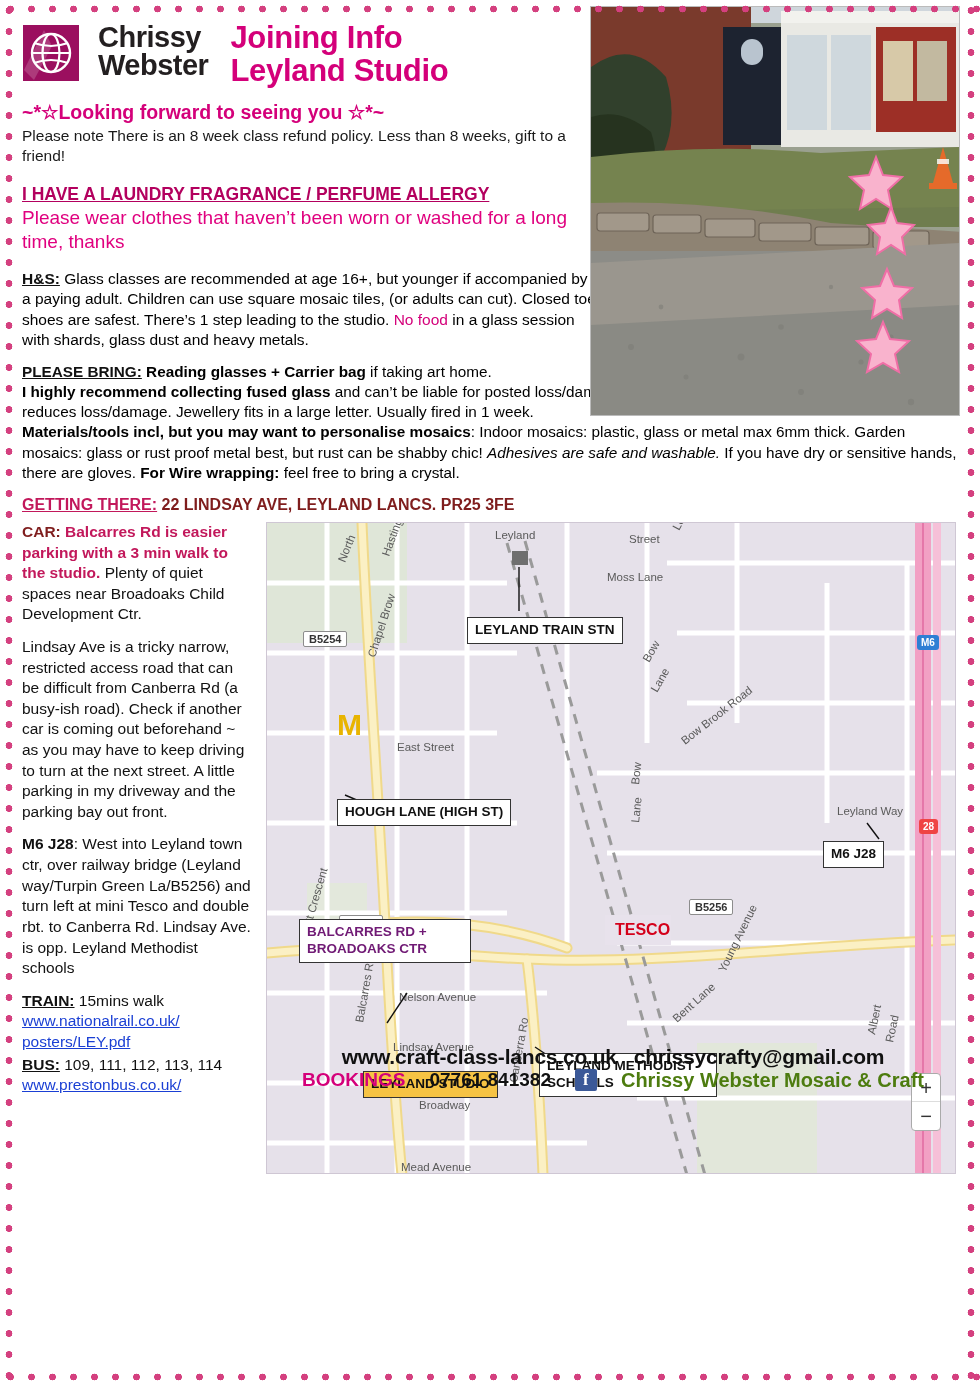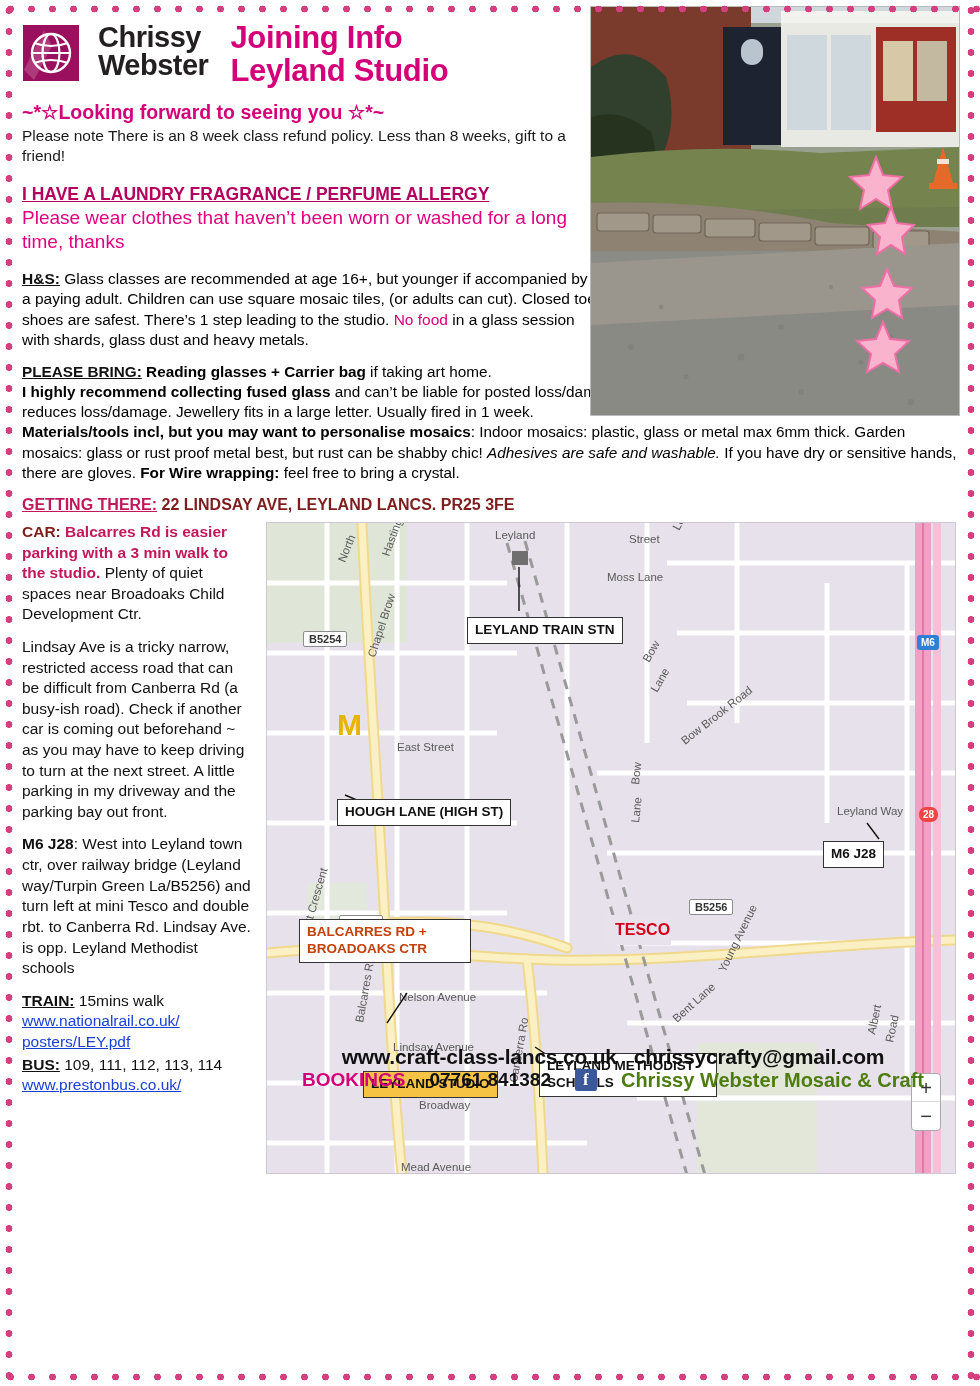--- a/index.html
+++ b/index.html
@@ -105,21 +105,21 @@
   .map {
     position:absolute; left:244px; top:0; width:690px; height:652px;
     background:#e8e3ec; overflow:hidden; border:1px solid #cfc7d4;
   }
   .map svg { display:block; }
   .map-label {
     position:absolute; background:#fff; border:1px solid #333;
     font-size:13.5px; font-weight:bold; color:#111; padding:4px 7px;
     line-height:1.25; white-space:nowrap;
   }
-  .map-label.pink { color:#c2410c; white-space:normal; }
+  .map-label.pink { color:#701a75; white-space:normal; }
   .map-label.studio { background:#f6c344; border-color:#333; color:#111; }
   .map-pill {
     position:absolute; background:#fff; border:1px solid #8c8c8c;
     font-size:11px; color:#333; padding:1px 5px; border-radius:2px;
     font-weight:bold;
   }
   .m6-badge {
     position:absolute; background:#2f7fd4; color:#fff; font-size:10px;
     font-weight:bold; border-radius:3px; padding:2px 4px;
   }
@@ -388,21 +388,21 @@
             <path d="M120 500 L140 470"></path>
             <path d="M292 540 L268 524"></path>
           </g>
         </svg>
 
         <div class="map-pill" style="left:36px; top:108px;">B5254</div>
         <div class="map-pill" style="left:72px; top:392px;">B5254</div>
         <div class="map-pill" style="left:422px; top:376px;">B5256</div>
         <div class="m6-badge" style="left:650px; top:112px;">M6</div>
         <div class="m6-badge" style="left:650px; top:588px;">M6</div>
-        <div class="m6-badge" style="left:652px; top:284px; background:#ef4444;border-radius:7px;">28</div>
+        <div class="m6-badge" style="left:652px; top:296px; background:#ef4444;">28</div>
 
         <div class="map-label" style="left:200px; top:94px;">LEYLAND TRAIN STN</div>
         <div class="map-label" style="left:70px; top:276px;">HOUGH LANE (HIGH ST)</div>
         <div class="map-label" style="left:556px; top:318px;">M6 J28</div>
         <div class="map-label pink" style="left:32px; top:396px; width:172px;">BALCARRES RD + BROADOAKS CTR</div>
         <div class="map-label studio" style="left:96px; top:548px;">LEYLAND STUDIO</div>
         <div class="map-label" style="left:272px; top:530px; width:178px; white-space:normal;">LEYLAND METHODIST SCHOOLS</div>
 
         <div class="zoom-ctl">
           <div>+</div>

